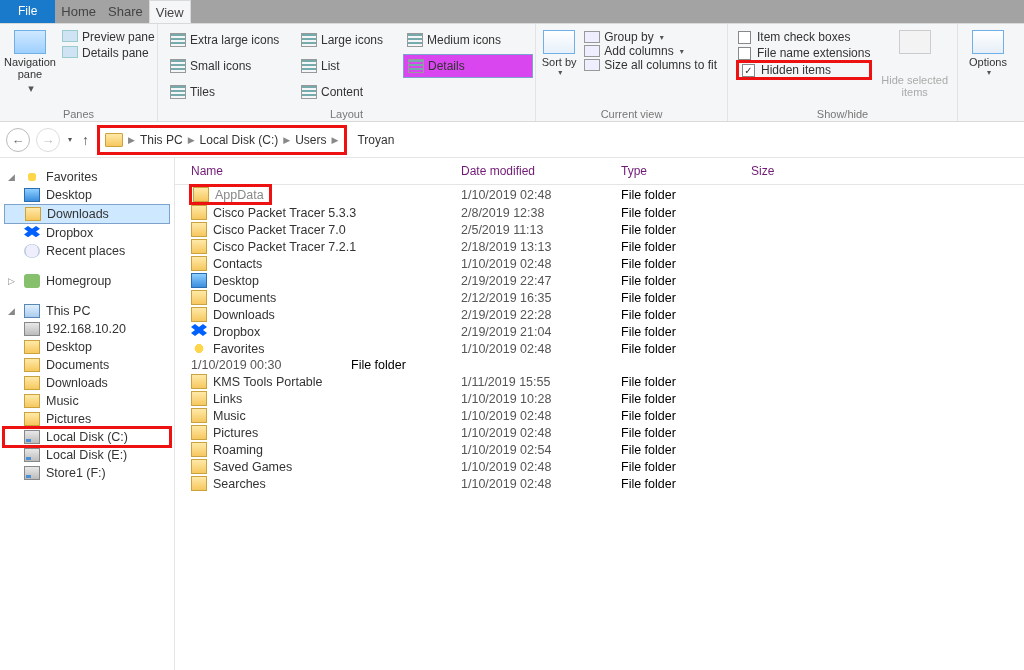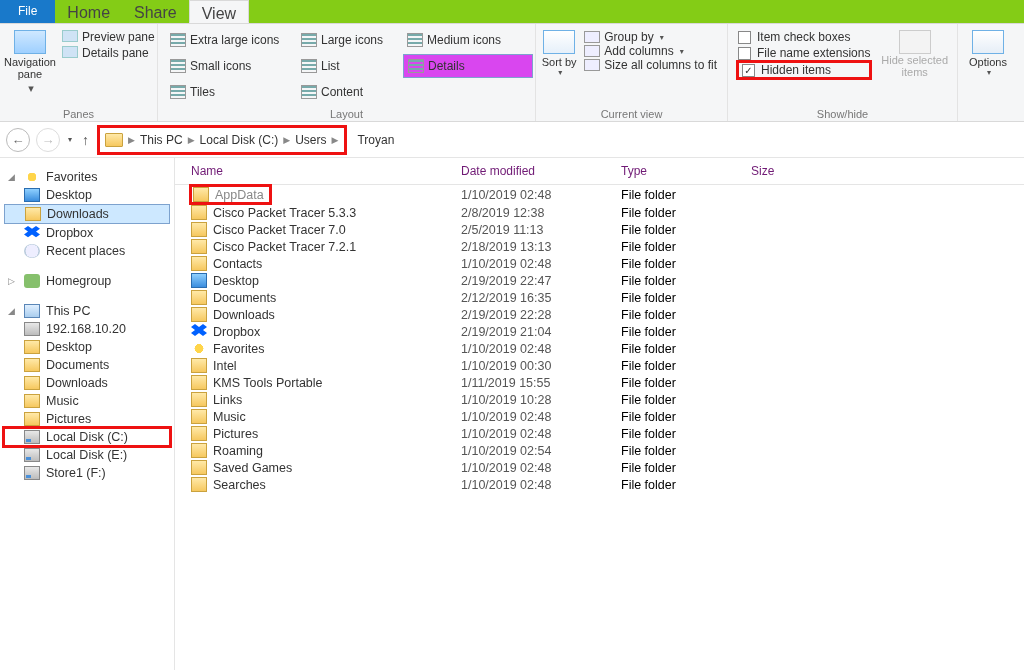--- a/index.html
+++ b/index.html
@@ -10,34 +10,34 @@
     background: #fff;
     color: #333;
     width: 1024px;
     height: 670px;
     overflow: hidden;
   }
 
   
   .tabstrip {
     height: 24px;
-    background: #84cc16;
+    background: #a3a3a3;
     display: flex;
     align-items: stretch;
     border-bottom: 1px solid #d9d9d9;
   }
   .tabstrip .file-tab {
     background: #1979ca;
     color: #fff;
     padding: 4px 18px;
     font-size: 12px;
   }
   .tabstrip .tab {
-    padding: 4px 12px;
-    font-size: 16px;
+    padding: 4px 6px;
+    font-size: 13px;
     color: #444;
     cursor: default;
   }
   .tabstrip .tab.active {
     background: #f5f6f7;
     border: 1px solid #d9d9d9;
     border-bottom: 1px solid #f5f6f7;
     position: relative;
     top: 0;
   }
@@ -343,21 +343,21 @@
             <span class="chk"></span>
             <span>File name extensions</span>
           </div>
         <div class="sh-opt redbox" style="padding:1px 4px">
             <span class="chk">✓</span>
             <span>Hidden items</span>
           </div>
       </div>
       <div class="sh-hidesel">
         <div class="big-ico"></div>
-        <span style="font-size:11px;text-align:center;line-height:1.1;margin-top:0">Hide selected items</span>
+        <span style="font-size:11px;text-align:center;line-height:1.1;margin-top:20px">Hide selected items</span>
       </div>
     </div>
     <div class="group-label">Show/hide</div>
   </div>
 
   <div class="group" style="width:60px;border-right:none">
     <div class="group-body">
       <div class="sh-options">
         <div class="big-ico" style="background:linear-gradient(#fff,#e6eef7)"></div>
         <span style="font-size:11px;margin-top:2px">Options</span>
@@ -558,24 +558,20 @@
         <div class="row">
           <div class="rn">
             <span class="ico star"></span>
             <span>Favorites</span>
           </div>
           <div class="rd">1/10/2019 02:48</div>
           <div class="rt">File folder</div>
           <div class="rs"></div>
         </div>
         <div class="row">
-          <div class="rn">
-            <span class="ico folder"></span>
-            <span>Intel</span>
-          </div>
           <div class="rd">1/10/2019 00:30</div>
           <div class="rt">File folder</div>
           <div class="rs"></div>
         </div>
         <div class="row">
           <div class="rn">
             <span class="ico folder"></span>
             <span>KMS Tools Portable</span>
           </div>
           <div class="rd">1/11/2019 15:55</div>

